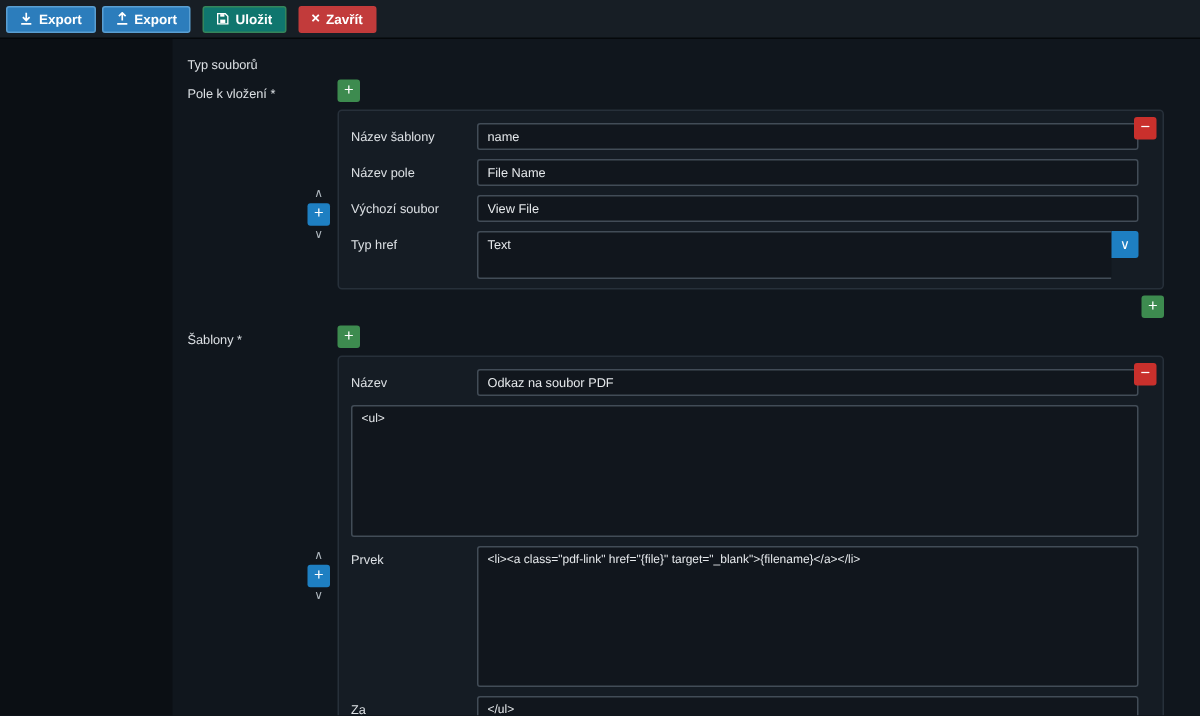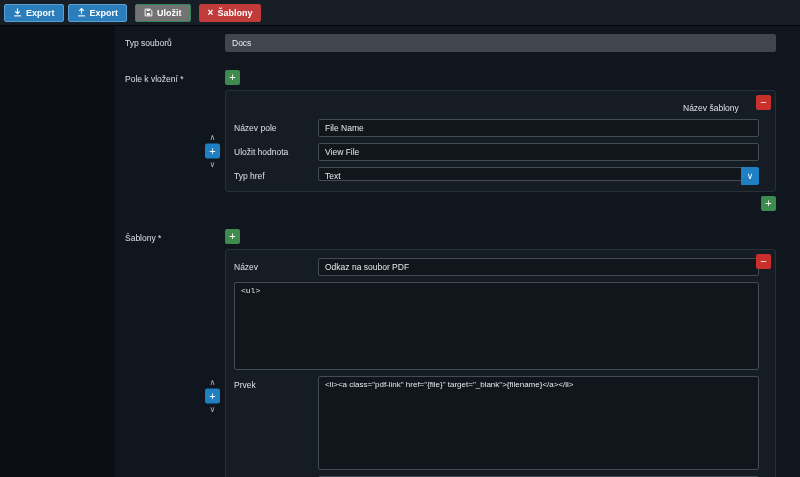--- a/index.html
+++ b/index.html
@@ -15,30 +15,30 @@
     display:flex; align-items:center; gap:4px; padding:0 4px;
   }
   .btn {
     display:inline-flex; align-items:center; gap:4px;
     font-size:9px; font-weight:bold; color:#fff;
     padding:0 8px; height:18px; border-radius:2px;
     border:1px solid transparent; cursor:pointer; white-space:nowrap;
   }
   .btn .ic { display:inline-flex; align-items:center; }
   .btn-blue  { background:#2c7dbc; border-color:#5a9fd2; }
-  .btn-green { background:#737373; border-color:#35855b; margin-left:4px;text-align:center; }
+  .btn-green { background:#0f766e; border-color:#35855b; margin-left:4px;text-align:center; }
   .btn-red   { background:#c23b3b; border-color:#c23b3b; margin-left:4px; }
   .x-glyph { font-size:10px; line-height:1; font-weight:bold; }
 
   
   .page-body { display:flex; height:451px; }
   .sidebar { width:115px; background:#0b0f14; flex:none; }
   .main { flex:1; padding:8px 24px 0 10px; overflow:hidden; }
 
-  .form-row { display:flex; margin-bottom:18px; }
+  .form-row { display:flex; margin-bottom:5px; }
   .form-label {
     width:100px; flex:none; font-size:8.5px; color:#dde1e5;
     padding-top:4px; line-height:1.2;
   }
   .form-field { flex:1; min-width:0; }
 
   .text-input {
     display:block; width:100%; height:18px;
     background:#11161d; border:1px solid #424c57; border-radius:2px;
     color:#e6e9ec; font-size:8.5px; padding:2px 6px;
@@ -57,37 +57,37 @@
   .sq-red   { background:#c9302c; }
   .sq-blue  { background:#1e7fc2; }
 
   
   .group-body { position:relative; margin-top:5px; }
   .panel {
     background:#151c24; border:1px solid #27303a; border-radius:3px;
     padding:8px 8px 6px 8px; position:relative;
   }
   .panel .remove-wrap { position:absolute; top:4px; right:4px; }
-  .inner-row { display:flex; margin-bottom:6px;justify-content:flex-end; }
+  .inner-row { display:flex; margin-bottom:6px; }
   .inner-row:last-child { margin-bottom:0; }
   .inner-label { width:84px; flex:none; font-size:8.5px; color:#dde1e5; padding-top:4px; }
   .inner-field { flex:1; min-width:0; padding-right:8px; }
   .panel .inner-row:first-of-type .inner-field { padding-right:14px; }
 
   textarea.text-area {
     display:block; width:100%; resize:none;
     background:#11161d; border:1px solid #424c57; border-radius:2px;
     color:#e6e9ec; font-size:8px; padding:3px 6px;
     font-family:"Liberation Sans", sans-serif;
   }
 
   
   .select { display:flex; width:100%; }
   .select-value {
-    flex:1; height:14px; background:#11161d;
+    flex:1; height:32px; background:#11161d;
     border:1px solid #424c57; border-right:none;
     border-radius:2px 0 0 2px; color:#e6e9ec; font-size:8.5px;
     padding:3px 6px; line-height:1.3;
   }
   .select-btn {
     width:18px; height:18px; background:#1e7fc2; border:none;
     border-radius:0 2px 2px 0; color:#fff; font-size:9px;
     display:flex; align-items:center; justify-content:center; cursor:pointer;
   }
 
@@ -129,34 +129,31 @@
       <svg width="9" height="9" viewBox="0 0 16 16">
           <path d="M2 2h9l3 3v9H2z" fill="none" stroke="#fff" stroke-width="1.6"></path>
           <rect x="5" y="9" width="6" height="4" fill="#fff"></rect>
           <rect x="5" y="2.5" width="5" height="3" fill="#fff"></rect>
         </svg>
     </span>
     <span>Uložit</span>
   </button>
   <button class="btn btn-red">
     <span class="x-glyph">×</span>
-    <span>Šablony</span>
+    <span>Zavřít</span>
   </button>
 </div>
 
 <div class="page-body">
   <div class="sidebar"></div>
 
   <div class="main">
 
     <div class="form-row">
       <div class="form-label">Typ souborů</div>
-      <div class="form-field">
-        <input class="text-input gray" value="Docs" style="">
-      </div>
     </div>
 
     <div class="form-row">
       <div class="form-label">Pole k vložení *</div>
       <div class="form-field">
         <button class="sq sq-green">+</button>
 
         <div class="group-body">
           <div class="reorder">
             <button class="arrow-btn">∧</button>
@@ -164,31 +161,34 @@
             <button class="arrow-btn">∨</button>
           </div>
 
           <div class="panel">
             <div class="remove-wrap">
               <button class="sq sq-red">−</button>
             </div>
 
             <div class="inner-row">
               <div class="inner-label">Název šablony</div>
+              <div class="inner-field">
+                <input class="text-input" value="name" style="">
+              </div>
             </div>
 
             <div class="inner-row">
               <div class="inner-label">Název pole</div>
               <div class="inner-field">
                 <input class="text-input" value="File Name" style="">
               </div>
             </div>
 
             <div class="inner-row">
-              <div class="inner-label">Uložit hodnota</div>
+              <div class="inner-label">Výchozí soubor</div>
               <div class="inner-field">
                 <input class="text-input" value="View File" style="">
               </div>
             </div>
 
             <div class="inner-row">
               <div class="inner-label">Typ href</div>
               <div class="inner-field">
                 <div class="select">
                   <div class="select-value">Text</div>
@@ -224,21 +224,21 @@
 
             <div class="inner-row">
               <div class="inner-label">Název</div>
               <div class="inner-field">
                 <input class="text-input" value="Odkaz na soubor PDF" style="">
               </div>
             </div>
 
             <div class="inner-row">
               <div class="inner-field">
-                <textarea class="text-area" rows="1" style="height: 88px; font-family: Liberation Mono, monospace;">&lt;ul&gt;</textarea>
+                <textarea class="text-area" rows="1" style="height: 88px;">&lt;ul&gt;</textarea>
               </div>
             </div>
 
             <div class="inner-row">
               <div class="inner-label">Prvek</div>
               <div class="inner-field">
                 <textarea class="text-area" rows="1" style="height: 94px;">&lt;li&gt;&lt;a class="pdf-link" href="{file}" target="_blank"&gt;{filename}&lt;/a&gt;&lt;/li&gt;</textarea>
               </div>
             </div>
 

